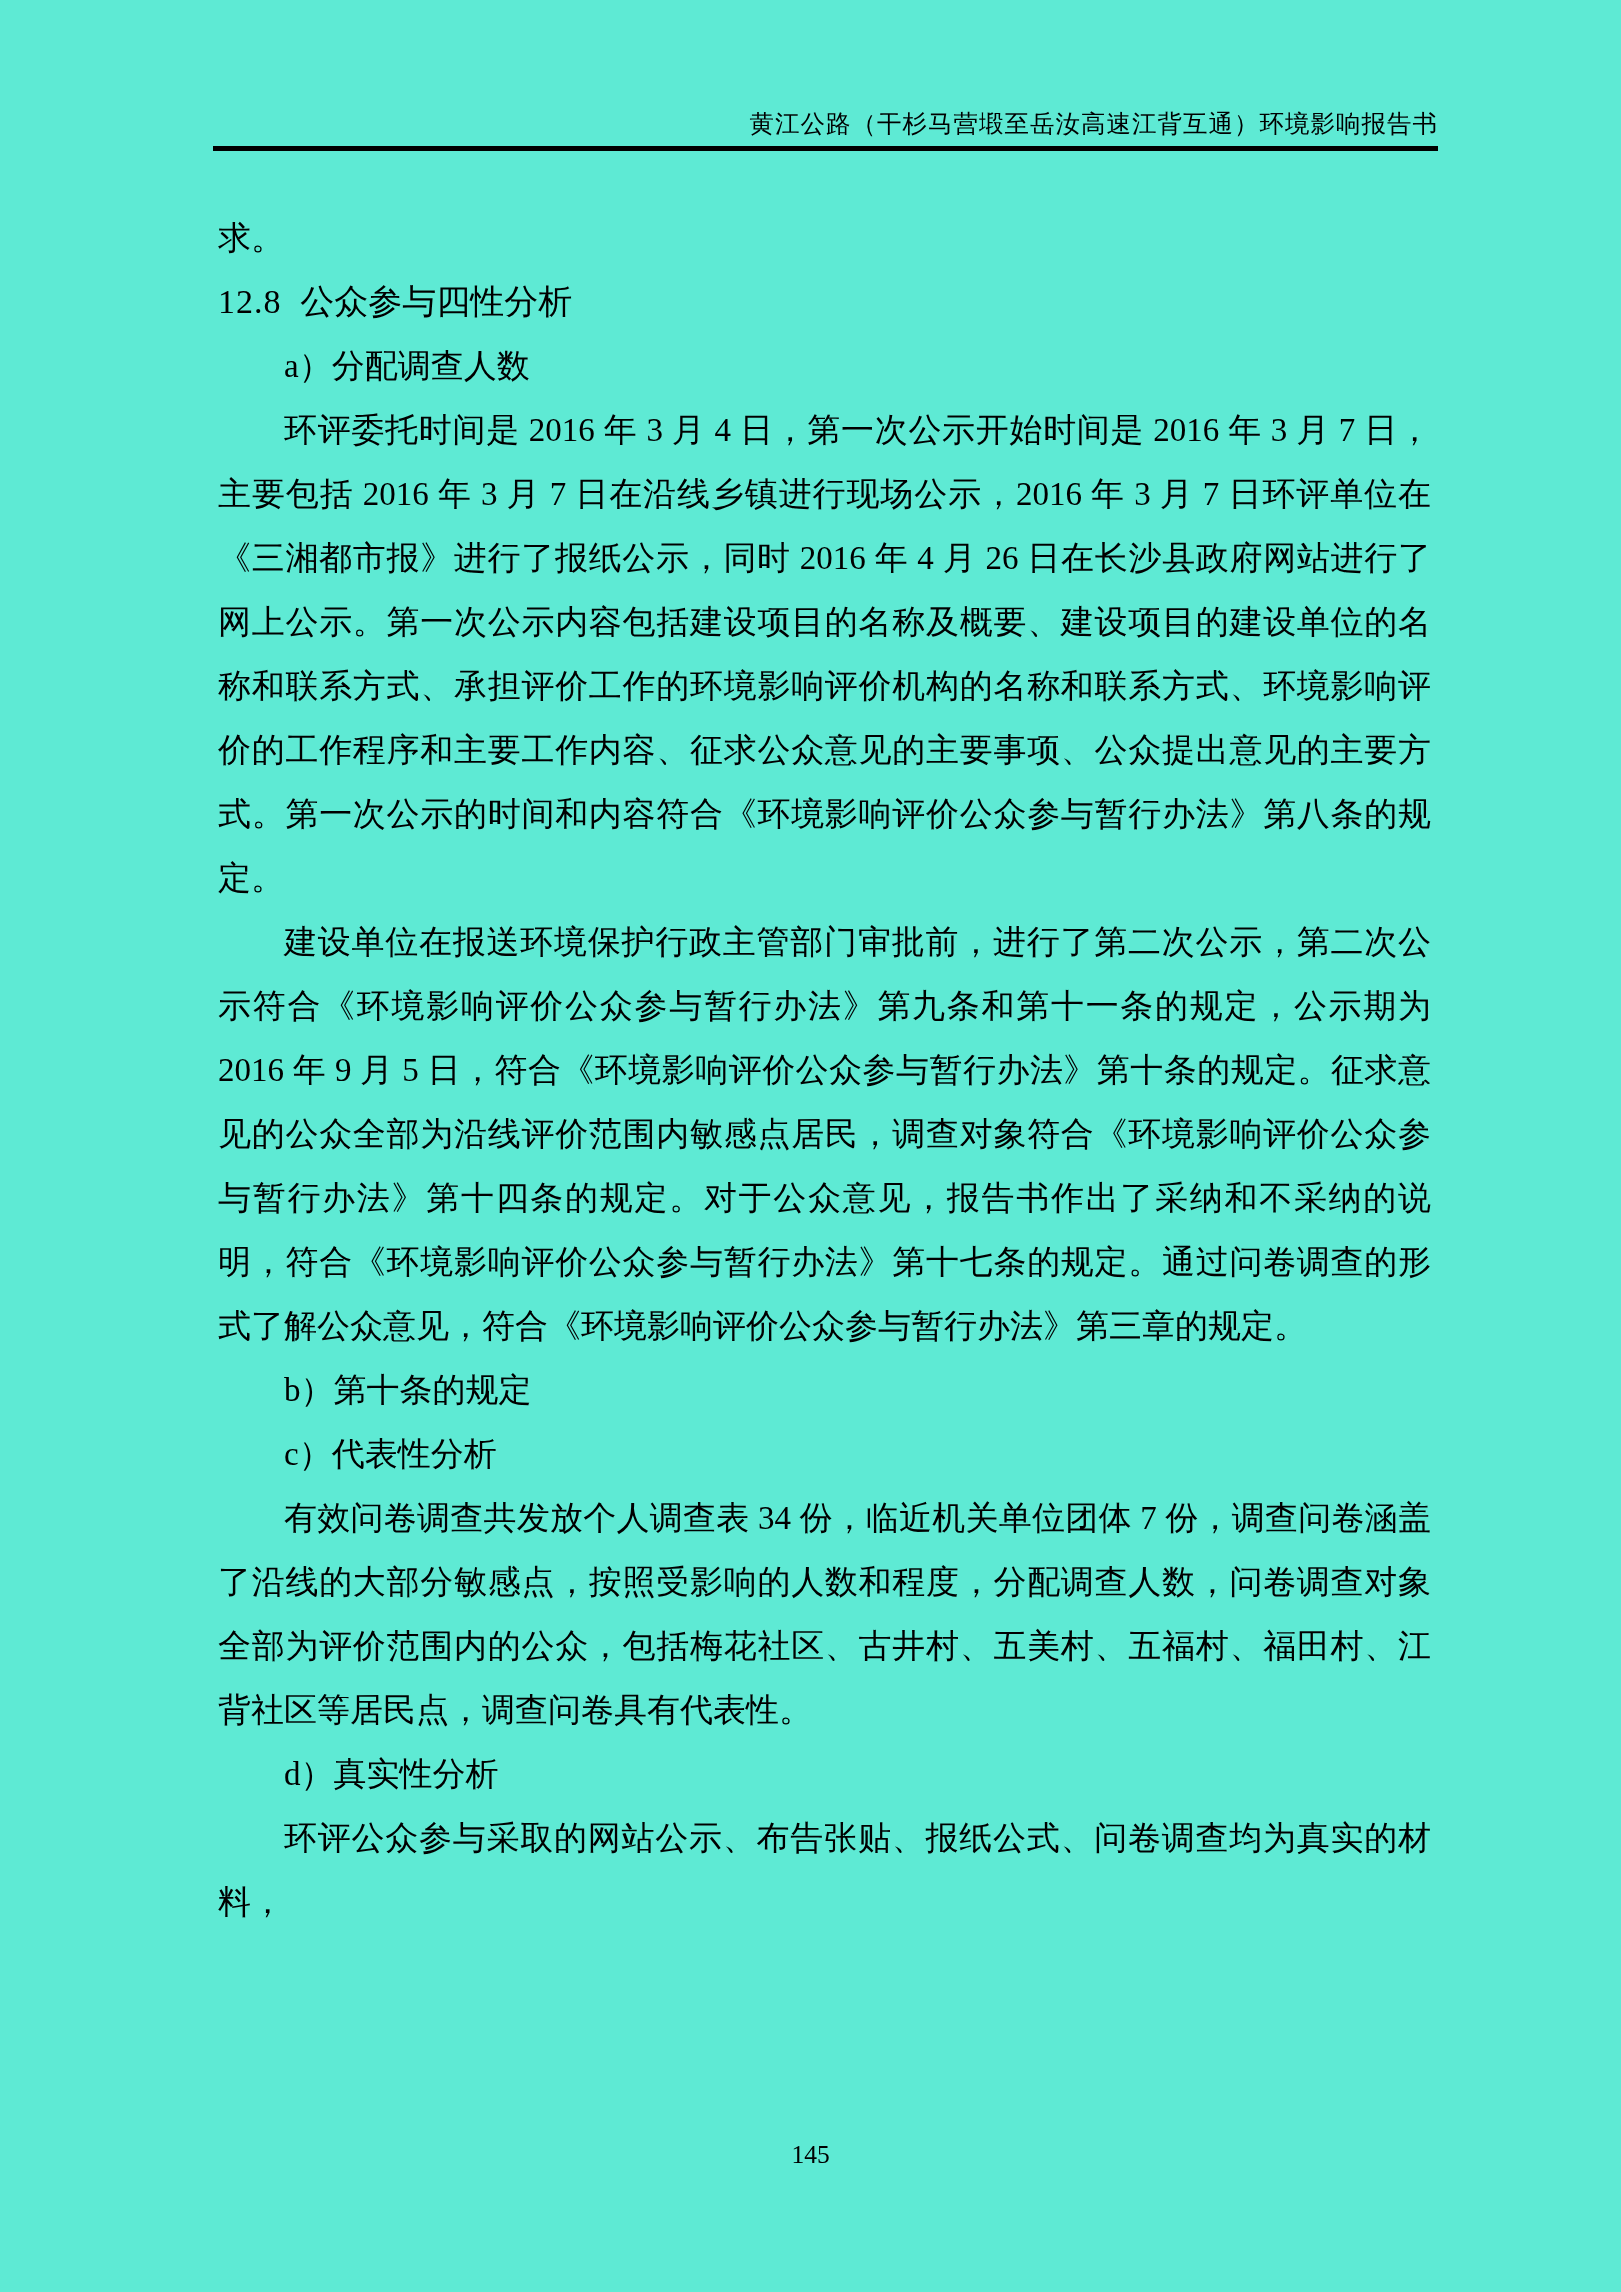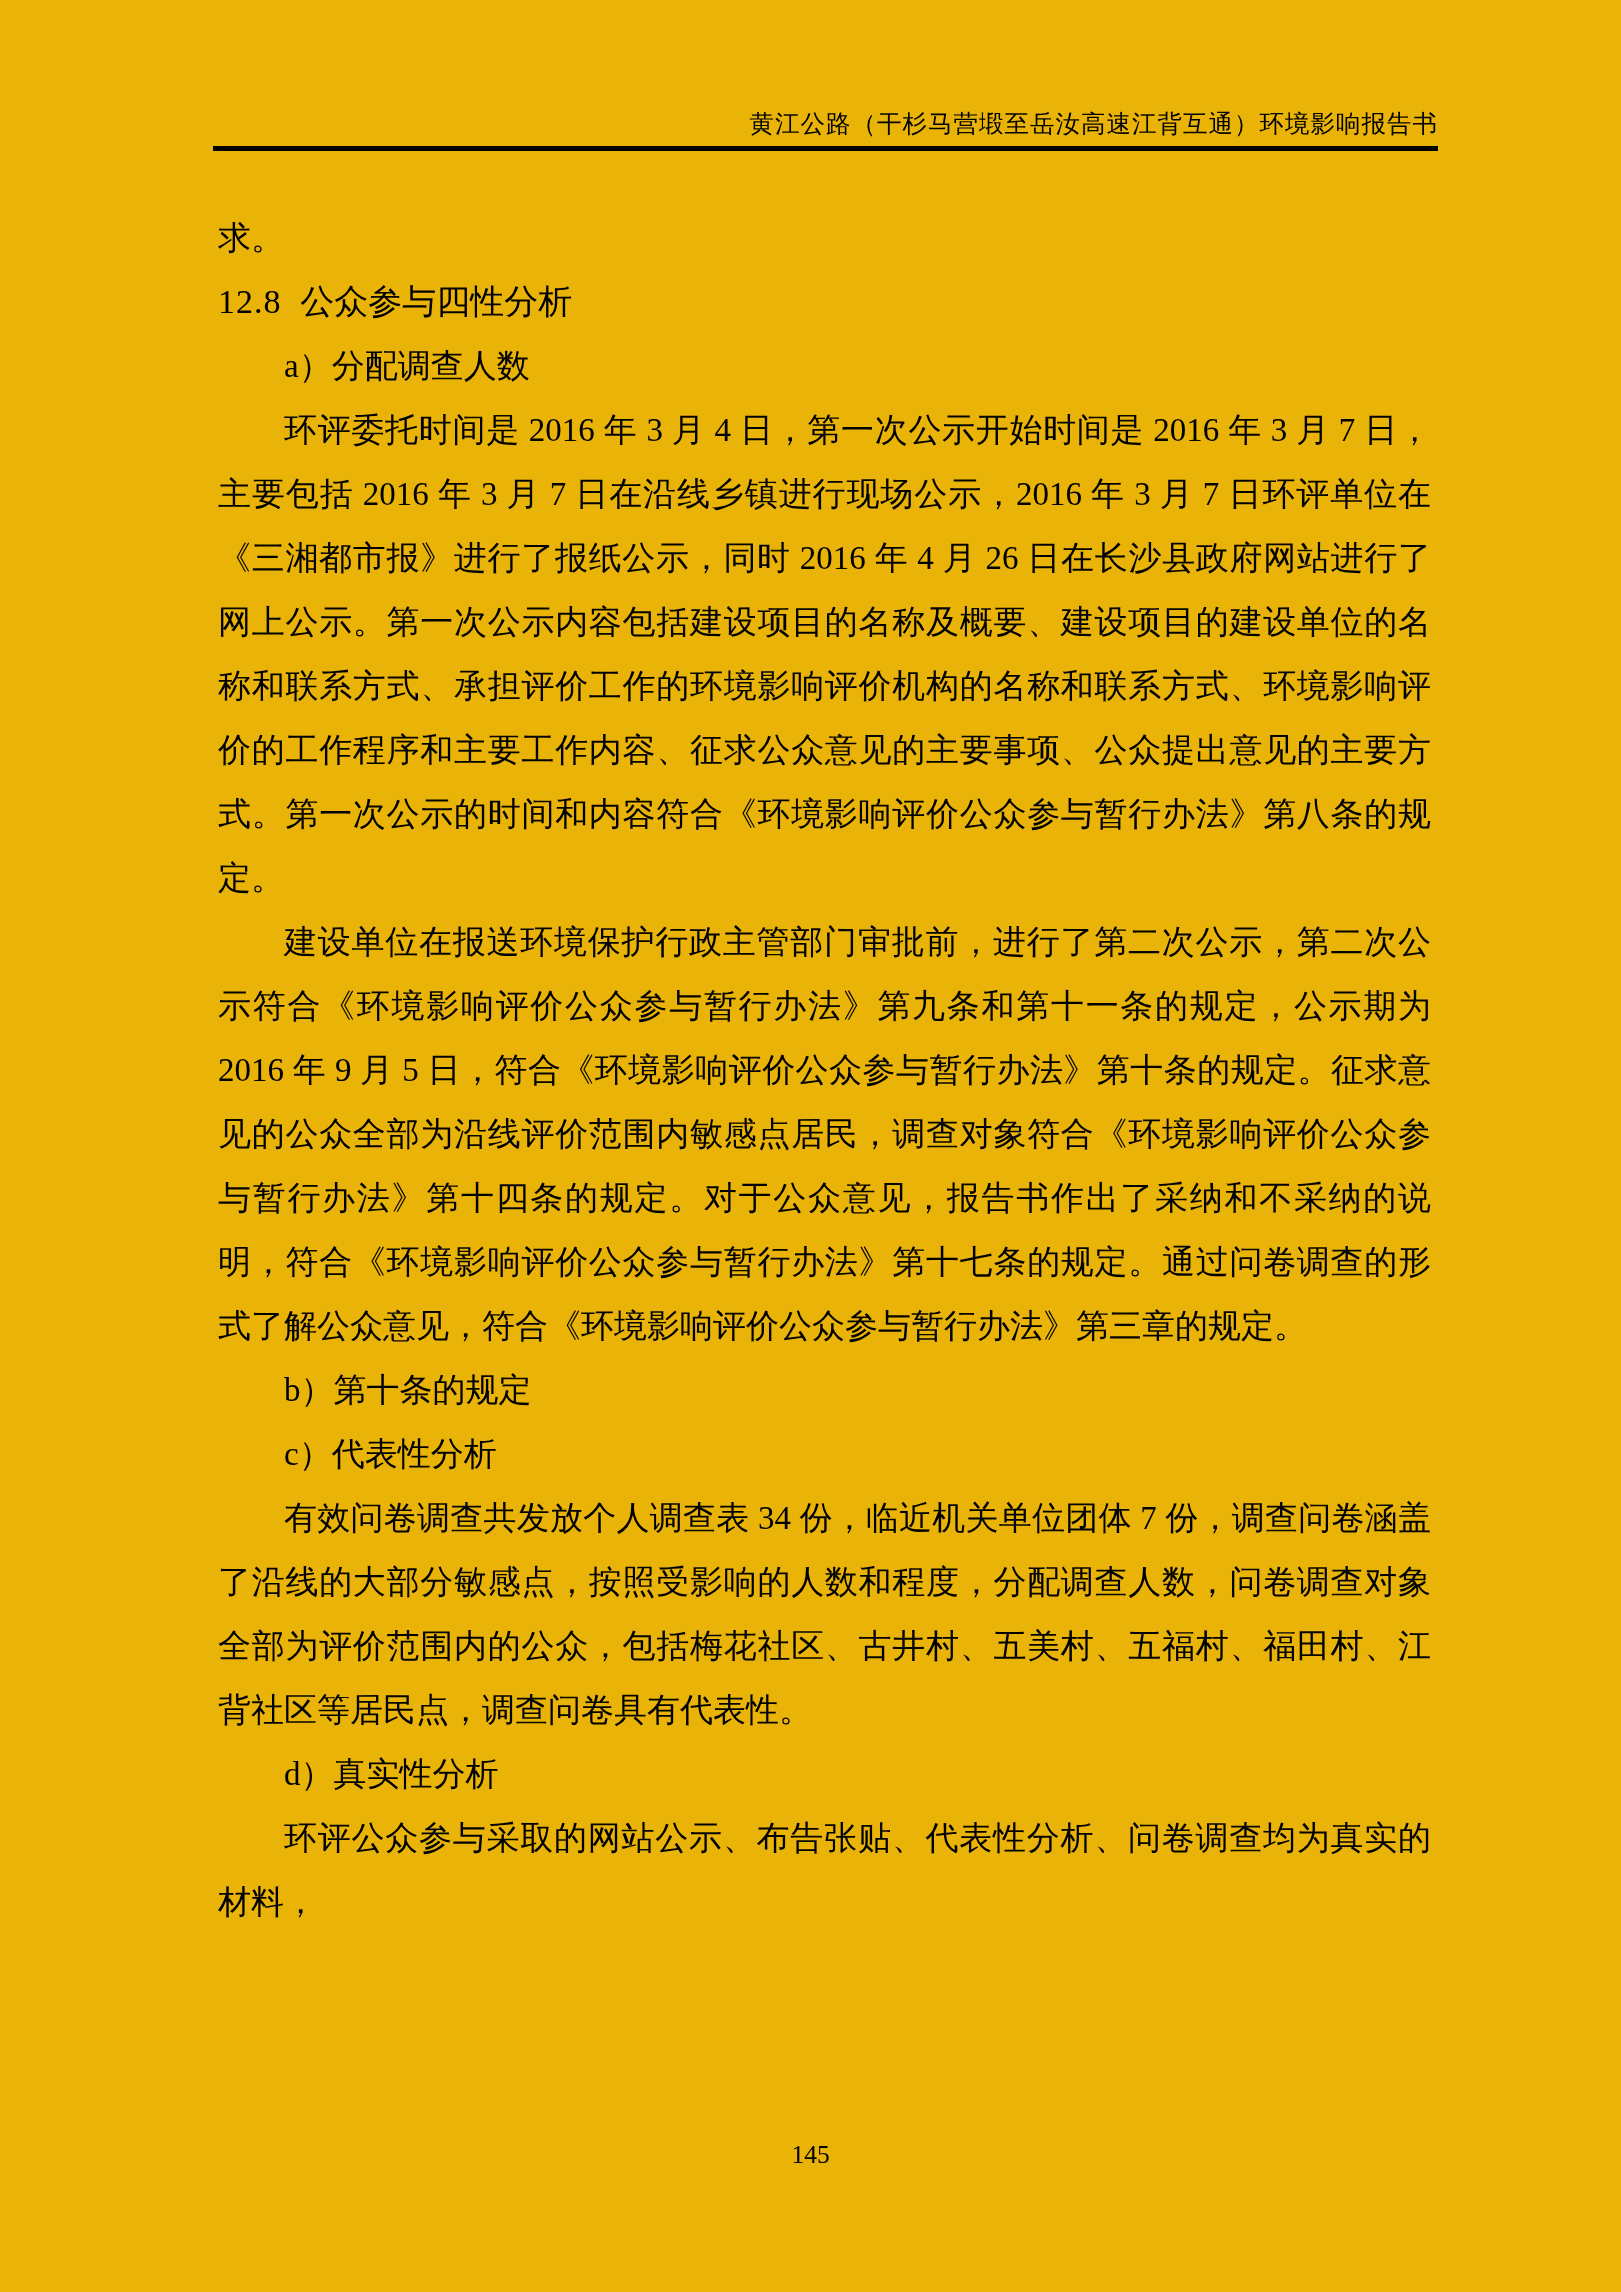--- a/index.html
+++ b/index.html
@@ -5,21 +5,21 @@
   html, body {
     margin: 0;
     padding: 0;
     background: #888;
   }
   .page {
     position: relative;
     width: 1621px;
     height: 2293px;
     margin: 0 auto;
-    background: #eab308;
+    background: #5eead4;
     color: #000000;
     font-family: "Liberation Serif", "DejaVu Serif", serif;
     overflow: hidden;
   }
   .running-header {
     position: absolute;
     top: 108px;
     left: 213px;
     width: 1225px;
     text-align: right;
@@ -98,21 +98,21 @@
     </h2>
 
     <div id="blocks">
         <p class="subheading">a）分配调查人数</p>
         <p class="paragraph">环评委托时间是 2016 年 3 月 4 日，第一次公示开始时间是 2016 年 3 月 7 日，主要包括 2016 年 3 月 7 日在沿线乡镇进行现场公示，2016 年 3 月 7 日环评单位在《三湘都市报》进行了报纸公示，同时 2016 年 4 月 26 日在长沙县政府网站进行了网上公示。第一次公示内容包括建设项目的名称及概要、建设项目的建设单位的名称和联系方式、承担评价工作的环境影响评价机构的名称和联系方式、环境影响评价的工作程序和主要工作内容、征求公众意见的主要事项、公众提出意见的主要方式。第一次公示的时间和内容符合《环境影响评价公众参与暂行办法》第八条的规定。</p>
         <p class="paragraph">建设单位在报送环境保护行政主管部门审批前，进行了第二次公示，第二次公示符合《环境影响评价公众参与暂行办法》第九条和第十一条的规定，公示期为 2016 年 9 月 5 日，符合《环境影响评价公众参与暂行办法》第十条的规定。征求意见的公众全部为沿线评价范围内敏感点居民，调查对象符合《环境影响评价公众参与暂行办法》第十四条的规定。对于公众意见，报告书作出了采纳和不采纳的说明，符合《环境影响评价公众参与暂行办法》第十七条的规定。通过问卷调查的形式了解公众意见，符合《环境影响评价公众参与暂行办法》第三章的规定。</p>
         <p class="subheading">b）第十条的规定</p>
         <p class="subheading">c）代表性分析</p>
         <p class="paragraph">有效问卷调查共发放个人调查表 34 份，临近机关单位团体 7 份，调查问卷涵盖了沿线的大部分敏感点，按照受影响的人数和程度，分配调查人数，问卷调查对象全部为评价范围内的公众，包括梅花社区、古井村、五美村、五福村、福田村、江背社区等居民点，调查问卷具有代表性。</p>
         <p class="subheading">d）真实性分析</p>
-        <p class="paragraph">环评公众参与采取的网站公示、布告张贴、代表性分析、问卷调查均为真实的材料，</p>
+        <p class="paragraph">环评公众参与采取的网站公示、布告张贴、报纸公式、问卷调查均为真实的材料，</p>
       </div>
 
   </div>
 
   <div class="page-footer">
     <span>145</span>
   </div>
 
 </div>
 

